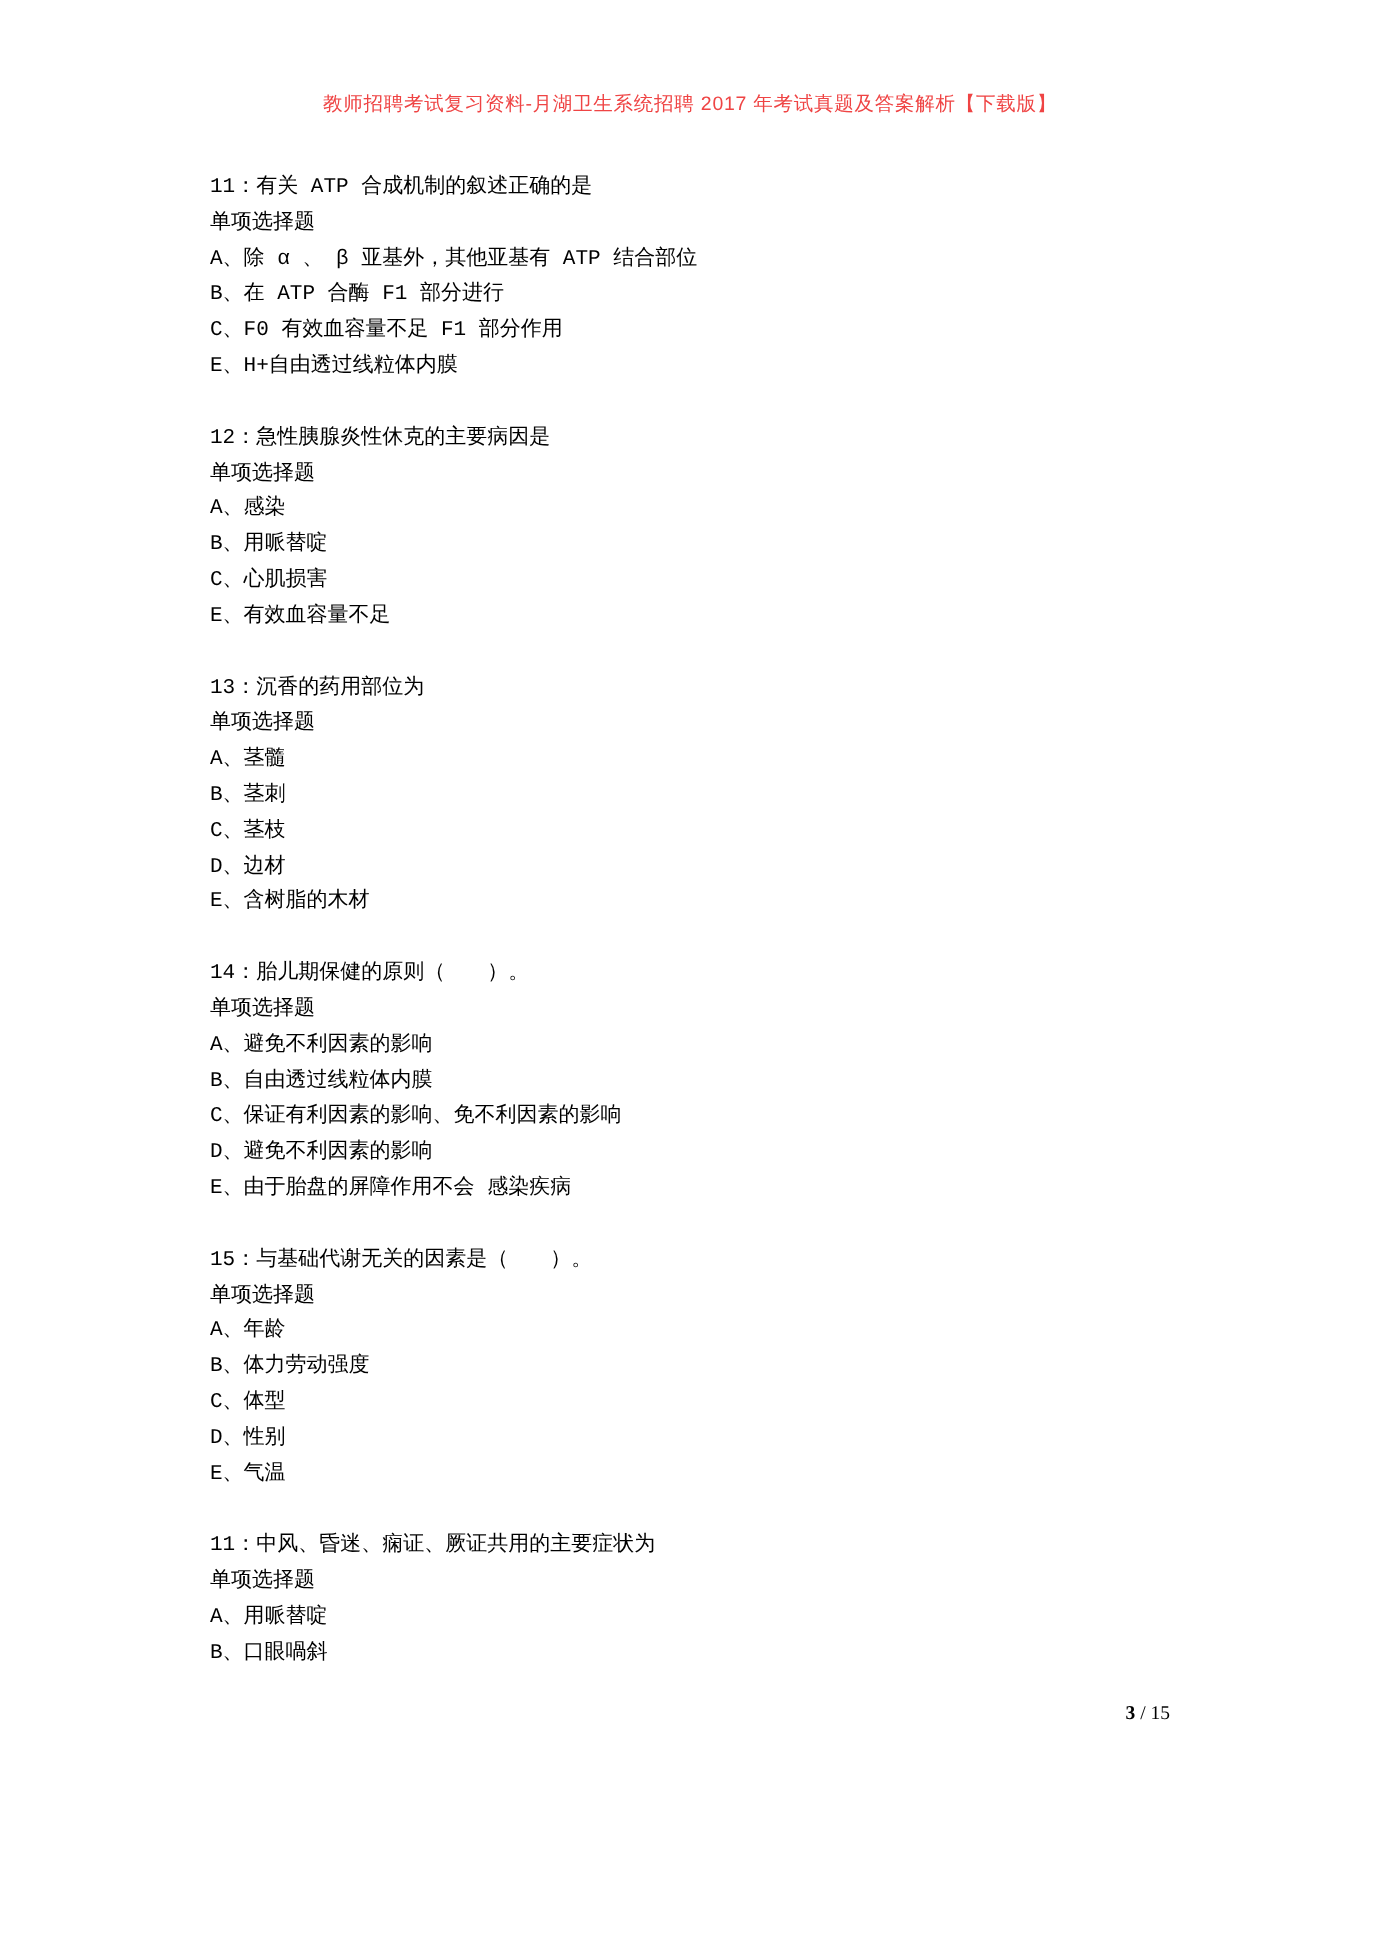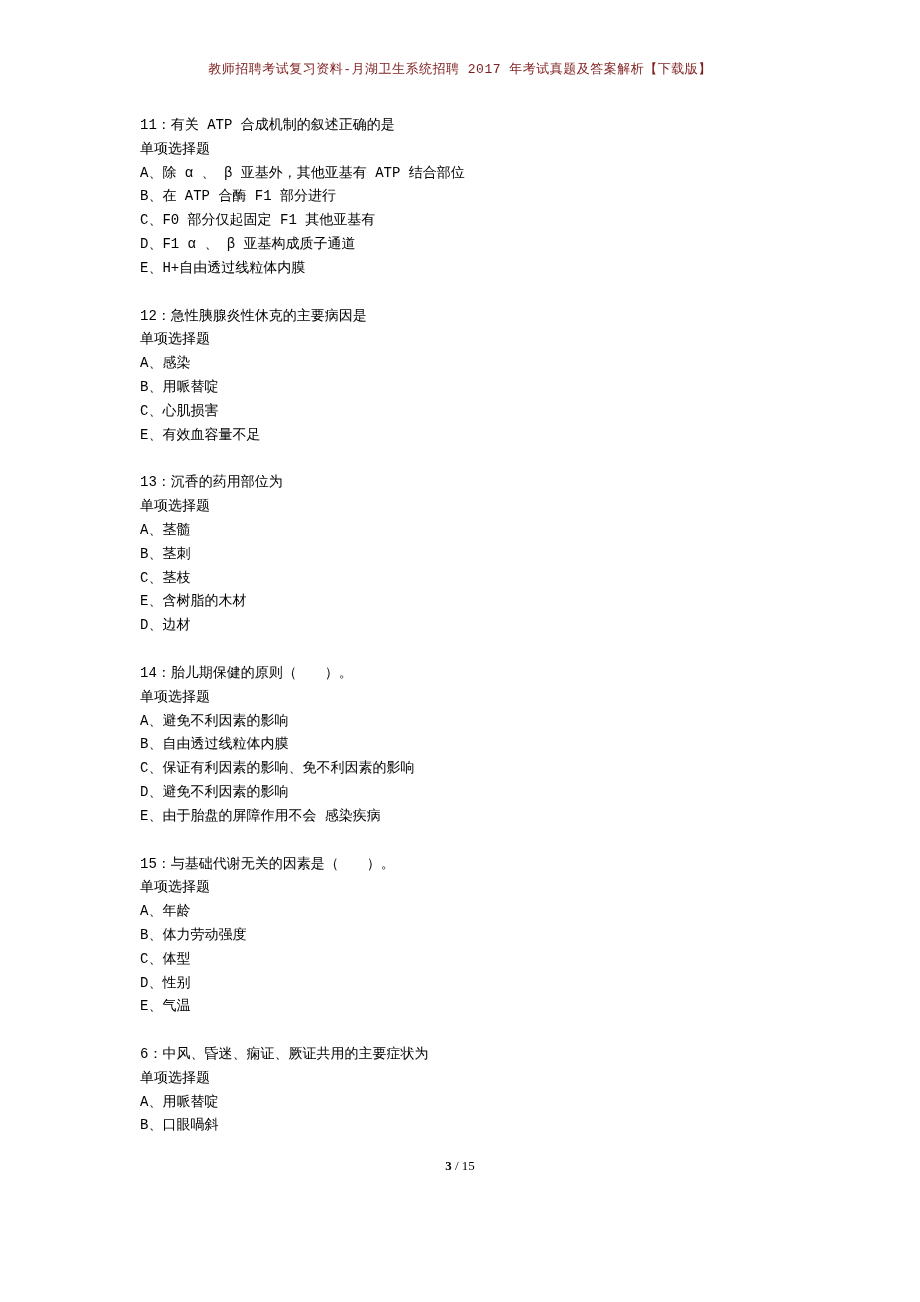--- a/index.html
+++ b/index.html
@@ -11,39 +11,39 @@
     min-height: 1302px;
     box-sizing: border-box;
   }
   .page {
     padding: 60px 140px 40px 140px;
     box-sizing: border-box;
   }
   .header {
     text-align: center;
     font-size: 13px;
-    color: #7f1d1d;
-    font-family: Liberation Mono, monospace;
+    color: #ef4444;
+    font-family: Liberation Sans, sans-serif;
     margin-bottom: 36px;
     letter-spacing: 0.5px;
   }
   .content {
     font-size: 14px;
     color: #000000;
     line-height: 1.7;
     font-family: Liberation Mono, monospace;
   }
   .question-block {
     margin-bottom: 24px;
   }
   .q-line {
     white-space: pre-wrap;
   }
   .footer {
-    text-align: center;
+    text-align: right;
     font-size: 13px;
     color: #000000;
     margin-top: 20px;
   }
   .footer .cur {
     font-weight: bold;
   }
 </style>
 </head>
 <body>
@@ -51,42 +51,41 @@
 <div class="page">
   <div class="header">教师招聘考试复习资料-月湖卫生系统招聘 2017 年考试真题及答案解析【下载版】</div>
 
   <div class="content">
 
     <div class="question-block">
       <div class="q-line">11：有关 ATP 合成机制的叙述正确的是</div>
       <div class="q-line">单项选择题</div>
       <div class="q-line">A、除 α 、 β 亚基外，其他亚基有 ATP 结合部位</div>
       <div class="q-line">B、在 ATP 合酶 F1 部分进行</div>
-      <div class="q-line">C、F0 部分仅起固定 F1 其他亚基有</div>
-      <div class="q-line">D、F1 α 、 β 亚基构成质子通道</div>
+      <div class="q-line">C、F0 有效血容量不足 F1 部分作用</div>
       <div class="q-line">E、H+自由透过线粒体内膜</div>
     </div>
 
     <div class="question-block">
       <div class="q-line">12：急性胰腺炎性休克的主要病因是</div>
       <div class="q-line">单项选择题</div>
       <div class="q-line">A、感染</div>
       <div class="q-line">B、用哌替啶</div>
       <div class="q-line">C、心肌损害</div>
       <div class="q-line">E、有效血容量不足</div>
     </div>
 
     <div class="question-block">
       <div class="q-line">13：沉香的药用部位为</div>
       <div class="q-line">单项选择题</div>
       <div class="q-line">A、茎髓</div>
       <div class="q-line">B、茎刺</div>
       <div class="q-line">C、茎枝</div>
+      <div class="q-line">D、边材</div>
       <div class="q-line">E、含树脂的木材</div>
-      <div class="q-line">D、边材</div>
     </div>
 
     <div class="question-block">
       <div class="q-line">14：胎儿期保健的原则（　　）。</div>
       <div class="q-line">单项选择题</div>
       <div class="q-line">A、避免不利因素的影响</div>
       <div class="q-line">B、自由透过线粒体内膜</div>
       <div class="q-line">C、保证有利因素的影响、免不利因素的影响</div>
       <div class="q-line">D、避免不利因素的影响</div>
       <div class="q-line">E、由于胎盘的屏障作用不会 感染疾病</div>
@@ -96,21 +95,21 @@
       <div class="q-line">15：与基础代谢无关的因素是（　　）。</div>
       <div class="q-line">单项选择题</div>
       <div class="q-line">A、年龄</div>
       <div class="q-line">B、体力劳动强度</div>
       <div class="q-line">C、体型</div>
       <div class="q-line">D、性别</div>
       <div class="q-line">E、气温</div>
     </div>
 
     <div class="question-block" style="margin-bottom:8px;">
-      <div class="q-line">6：中风、昏迷、痫证、厥证共用的主要症状为</div>
+      <div class="q-line">11：中风、昏迷、痫证、厥证共用的主要症状为</div>
       <div class="q-line">单项选择题</div>
       <div class="q-line">A、用哌替啶</div>
       <div class="q-line">B、口眼喎斜</div>
     </div>
 
   </div>
 
   <div class="footer">
     <span class="cur">3</span><span> / </span><span>15</span>
   </div>

